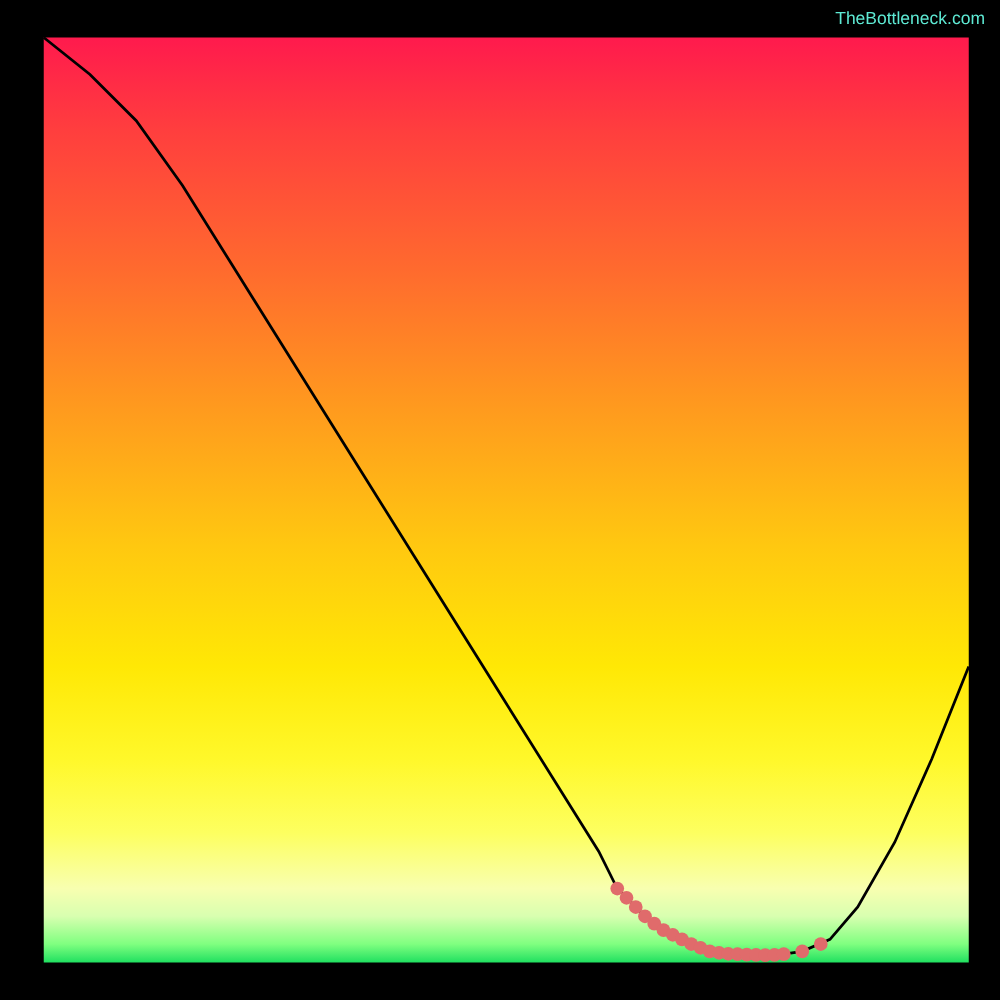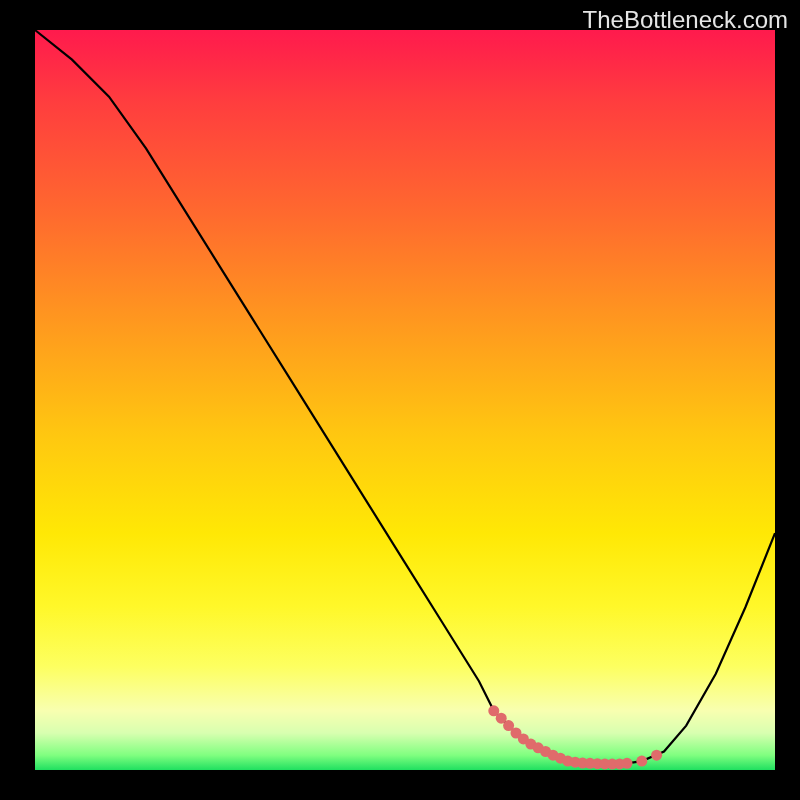--- a/index.html
+++ b/index.html
@@ -8,22 +8,22 @@
     width: 800px;
     height: 800px;
     background: #000;
     position: relative;
     font-family: Arial, sans-serif;
   }
   .watermark {
     position: absolute;
     top: 6px;
     right: 12px;
-    color: #e5e5e5;
-    font-size: 24px;
+    color: #5eead4;
+    font-size: 14px;
     font-weight: 500;
     z-index: 10;
   }
   .plot-area {
     position: absolute;
     left: 35px;
     top: 30px;
     width: 740px;
     height: 740px;
     background: linear-gradient(to bottom,

